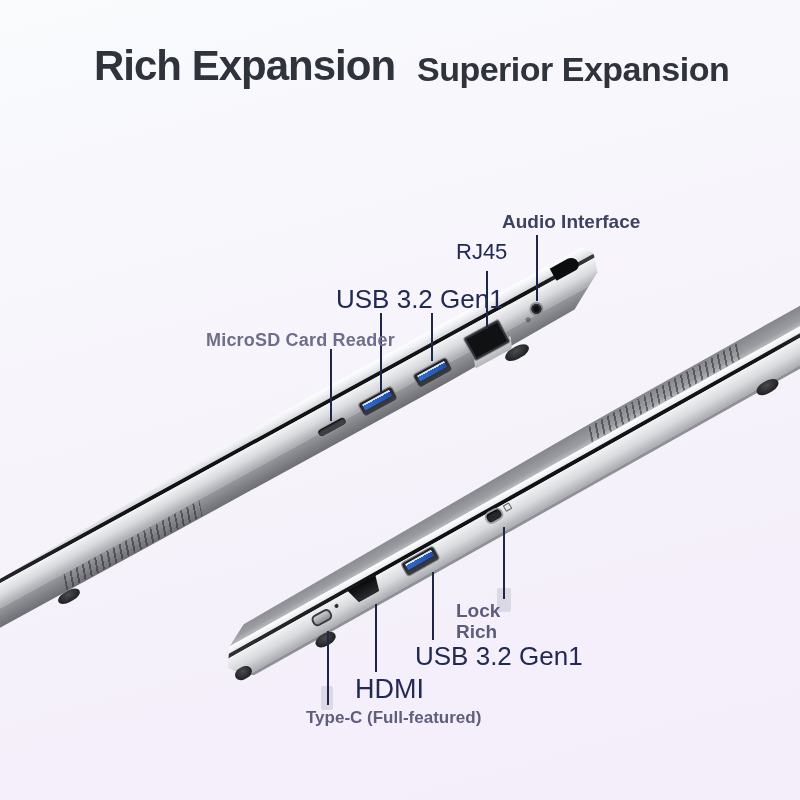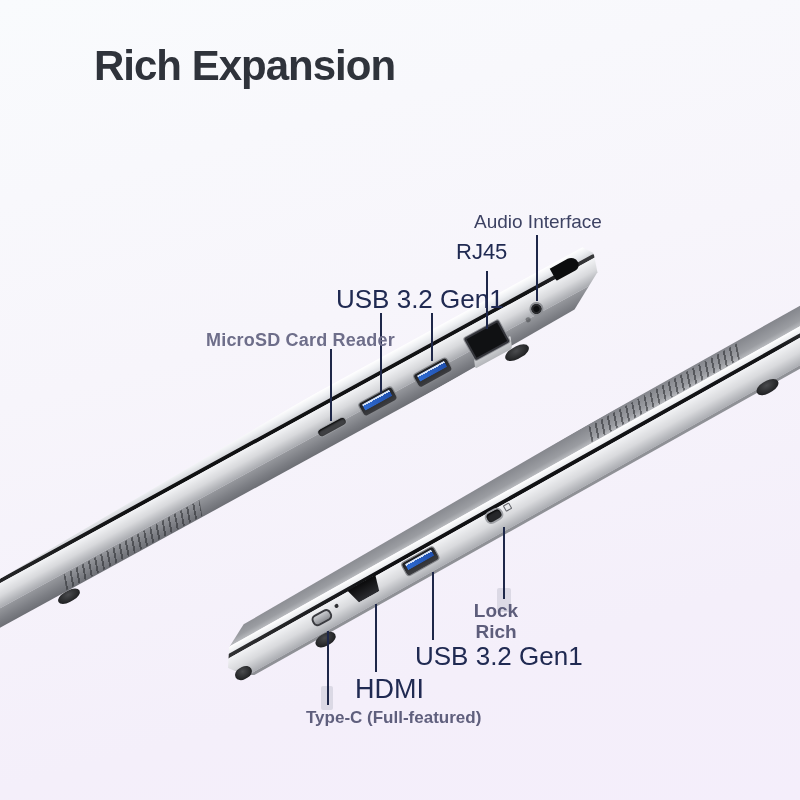--- a/index.html
+++ b/index.html
@@ -62,32 +62,33 @@
     box-shadow:inset 0 1px 2px #000,0 0 0 2px #9fa1a6;}
   .lock-mark{position:absolute;width:5px;height:5px;border:1px solid #63656b;border-radius:1px;}
   .hinge-notch{position:absolute;background:#0c0d0e;border-radius:0 12px 10px 2px;}
   
   .lead{position:absolute;width:2px;background:var(--leader,#1e2749);}
   .smudge{position:absolute;background:#c7c7d3;opacity:.55;border-radius:2px;}
   .lbl{position:absolute;white-space:nowrap;}
   .lbl-navy{color:var(--navy,#202a52);font-size:26px;font-weight:400;}
   .lbl-rj45{font-size:22px;}
   .lbl-hdmi{font-size:27px;}
-  .lbl-audio{color:var(--slate,#3d4263);font-size:19px;font-weight:400;}
+  .lbl-audio{color:var(--slate,#3d4263);font-size:19px;font-weight:700;margin-left:28px;}
   .lbl-microsd{color:var(--gray_light,#6e6e8a);font-size:18px;font-weight:700;letter-spacing:.2px;}
   .lbl-lock{color:var(--gray_mid,#5d5d7b);font-size:19px;font-weight:700;line-height:21px;
-    width:80px;text-align:center;}
+    width:80px;text-align:left;}
   .lbl-typec{color:var(--gray,#5f5f7d);font-size:17px;font-weight:700;}
 </style>
 </head>
 <body>
 
 <div id="stage">
 
   <div class="title-main">Rich Expansion</div>
+  <div class="title-sub">Superior Expansion</div>
 
   <div class="laptop" id="laptop-top">
     <div class="body">
       <div class="strip lid"></div>
       <div class="strip seam"></div>
       <div class="strip base"></div>
       <div class="strip under"></div>
       <div class="vents" style="left:110px;top:48px;width:155px;height:15px;"></div>
     </div>
     <div class="hinge-notch" style="left:686px;top:13px;width:28px;height:14px;"></div>

